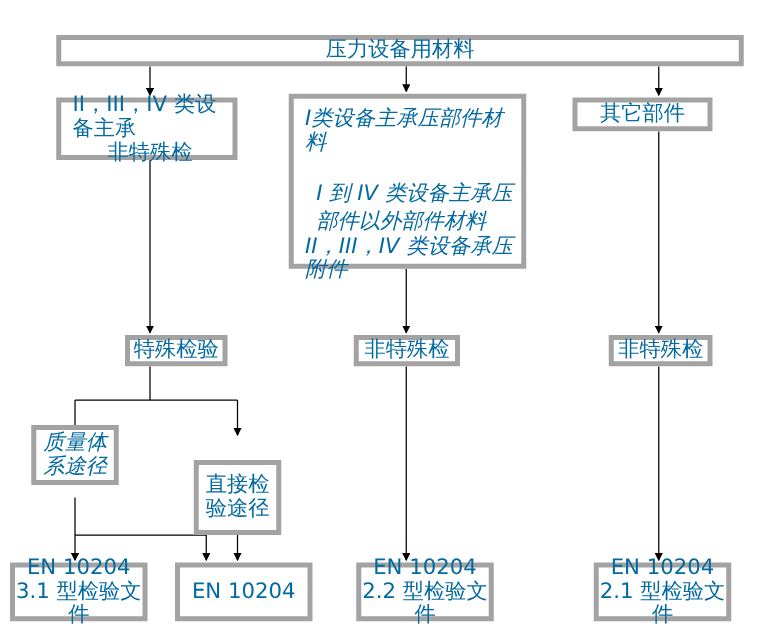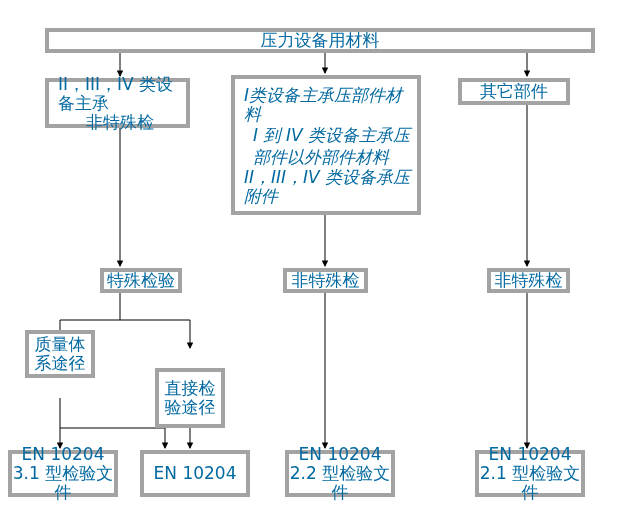--- a/index.html
+++ b/index.html
@@ -26,21 +26,21 @@
     font-size: 17px;
     line-height: 19px;
     display: flex;
     flex-direction: column;
     justify-content: center;
   }
   .node.center { align-items: center; text-align: center; }
   .node.leftalign { align-items: center; text-align: left; padding-left: 9px; padding-right: 4px; }
   .node.spread { justify-content: space-between; padding-top: 7px; padding-bottom: 7px; font-style: italic; }
   .node .ln { display: block; }
-  .node .grp { display: block; padding-left: 6px; }
+  .node .grp { display: block; padding-left: 6px; margin-top: 20px; }
   .node .grp .ln { line-height: 22px; }
 </style>
 </head>
 <body>
 
 <div class="canvas">
 
   <svg class="connectors" viewBox="0 0 624 512">
     <defs>
       <marker id="arrow" viewBox="0 0 10 10" refX="8.5" refY="5" markerWidth="6.5" markerHeight="6.5" orient="auto-start-reverse">
@@ -95,21 +95,21 @@
   </div>
 
   <div class="node center" style="left:283px; top:268px; width:85px; height:25px;">
     <span class="ln">非特殊检</span>
   </div>
 
   <div class="node center" style="left:487px; top:268px; width:83px; height:25px;">
     <span class="ln">非特殊检</span>
   </div>
 
-  <div class="node center" style="left:25px; top:330px; width:70px; height:48px;">
+  <div class="node center" style="left:25px; top:340px; width:70px; height:48px;font-style:italic;">
     <span class="ln">质量体</span>
     <span class="ln">系途径</span>
   </div>
 
   <div class="node center" style="left:155px; top:368px; width:70px; height:60px;">
     <span class="ln">直接检</span>
     <span class="ln">验途径</span>
   </div>
 
   <div class="node center" style="left:8px; top:450px; width:110px; height:47px;">

